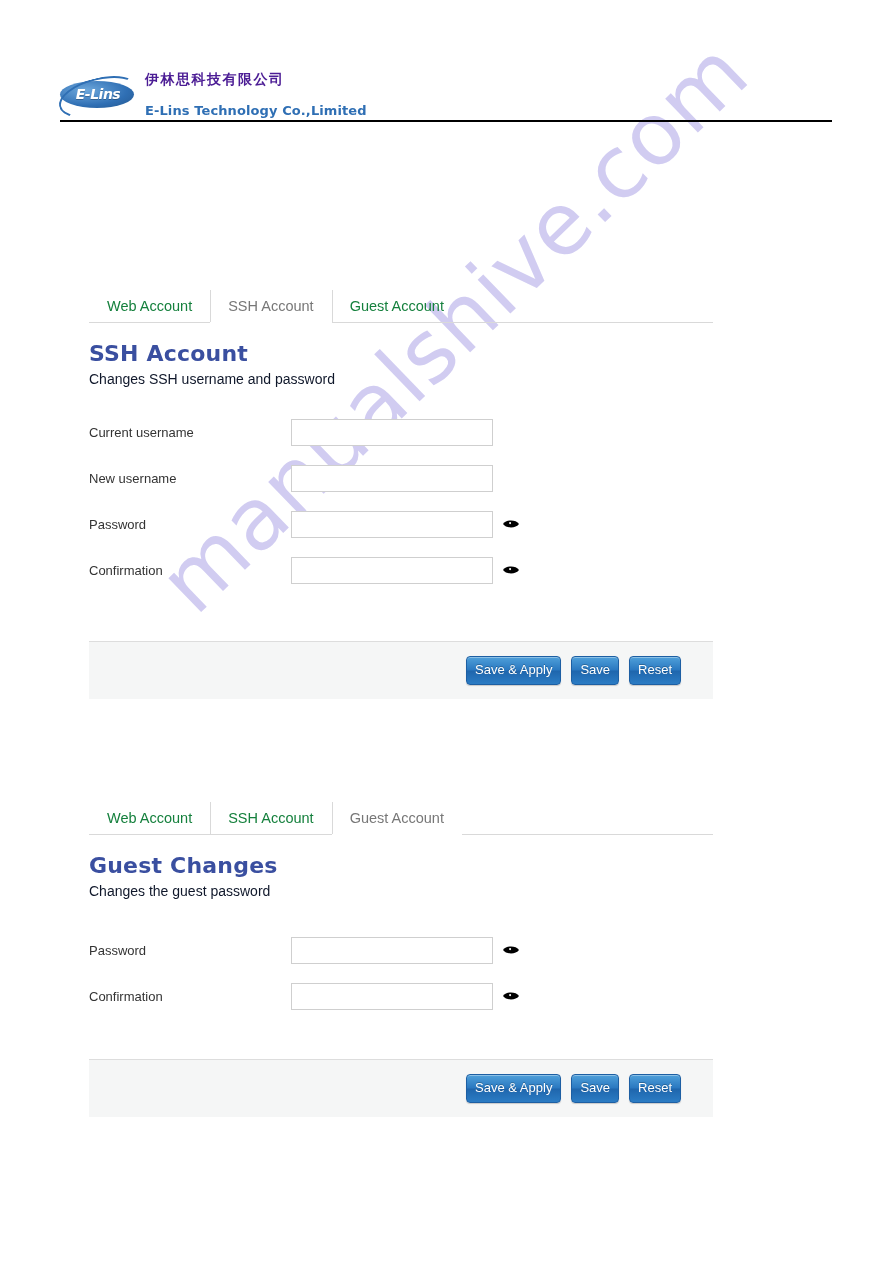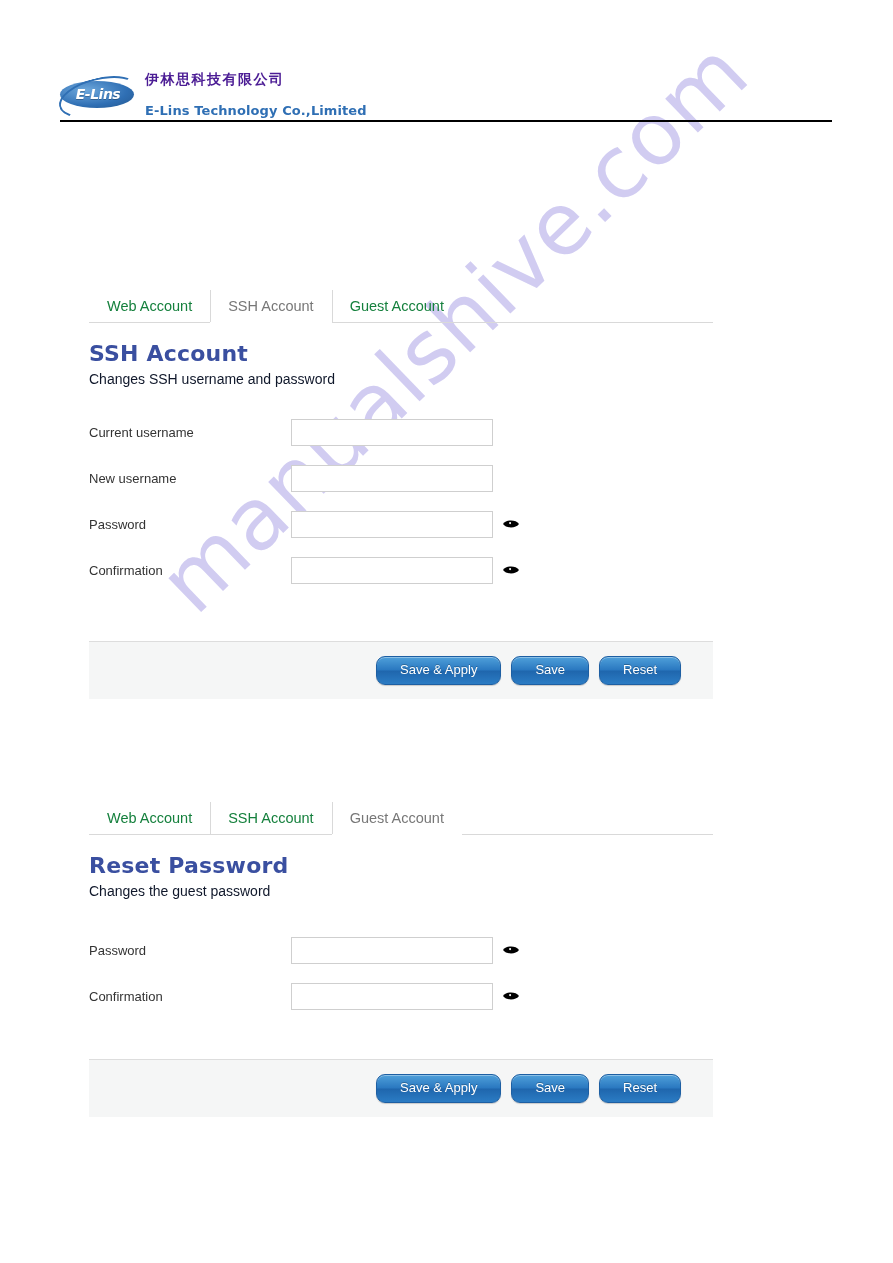--- a/index.html
+++ b/index.html
@@ -240,22 +240,22 @@
     align-items: center;
     justify-content: flex-end;
     padding-right: 32px;
     box-sizing: border-box;
   }
   .btn {
     font-family: "Liberation Sans", sans-serif;
     font-size: 13px;
     color: #ffffff;
     border: 1px solid #1d5fa3;
-    border-radius: 9px;
-    padding: 6px 23px;
+    border-radius: 4px;
+    padding: 6px 8px;
     margin-left: 10px;
     cursor: pointer;
     background: #2e7dc4;
     background: linear-gradient(to bottom, #4fa0da 0%, #2a78c0 48%, #1f66ad 52%, #2b7cc4 100%);
     box-shadow: inset 0 1px 0 rgba(255,255,255,.35), 0 1px 1px rgba(0,0,0,.18);
     text-shadow: 0 -1px 0 rgba(0,0,0,.25);
     line-height: 1.1;
     text-align: right;
   }
 </style>
@@ -340,21 +340,21 @@
 
 <div class="panel" id="panel-guest-password" style="top:801px;">
 
   <div class="tabs">
     <div class="tab">Web Account</div>
     <div class="tab">SSH Account</div>
     <div class="tab active">Guest Account</div>
     <div class="tab-filler"></div>
   </div>
 
-  <h2 class="panel-title">Reset Password</h2>
+  <h2 class="panel-title">Guest Changes</h2>
   <p class="panel-sub">Changes the guest password</p>
 
   <div class="form" style="margin-top:28px;">
 
     <div class="field-row">
       <div class="field-label">Password</div>
       <input class="field-input" type="password" placeholder="" style="">
       <span class="eye-icon">
         <svg width="18" height="12" viewBox="0 0 18 12" aria-hidden="true">
           <path d="M1 6 C4 1.4 14 1.4 17 6 C14 10.6 4 10.6 1 6 Z" fill="#000000"></path>

